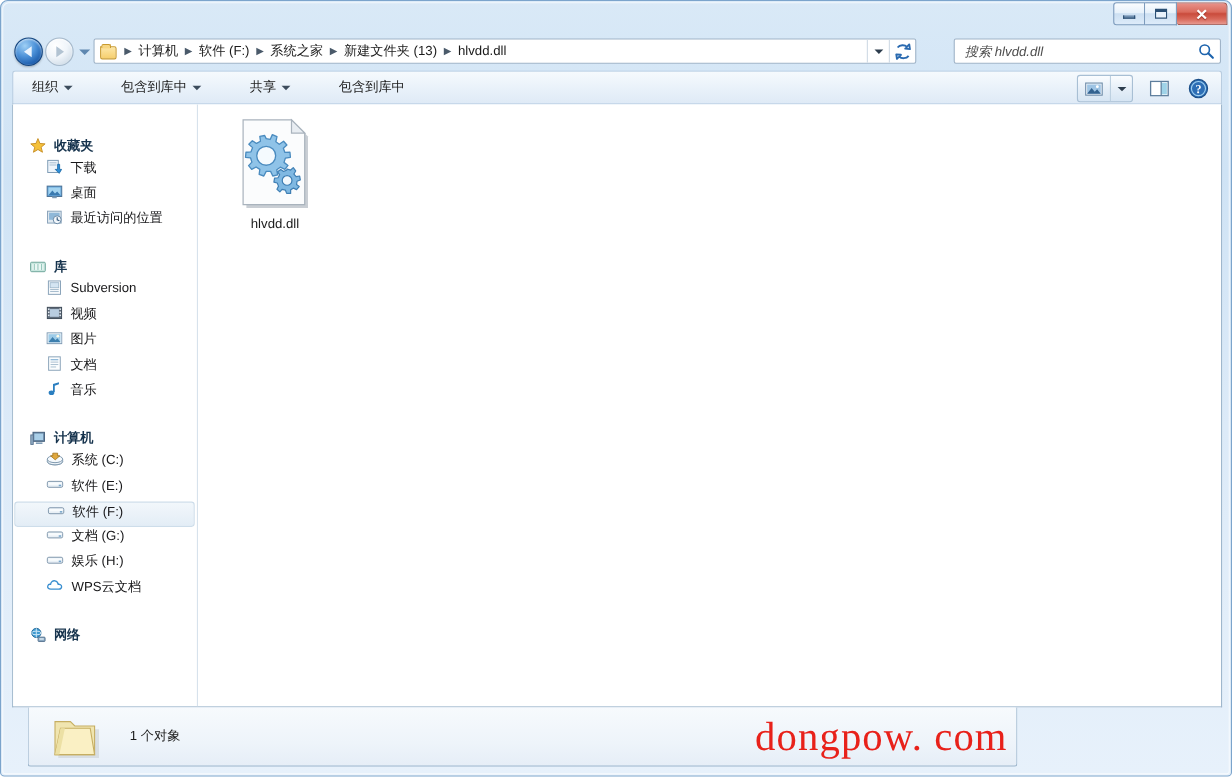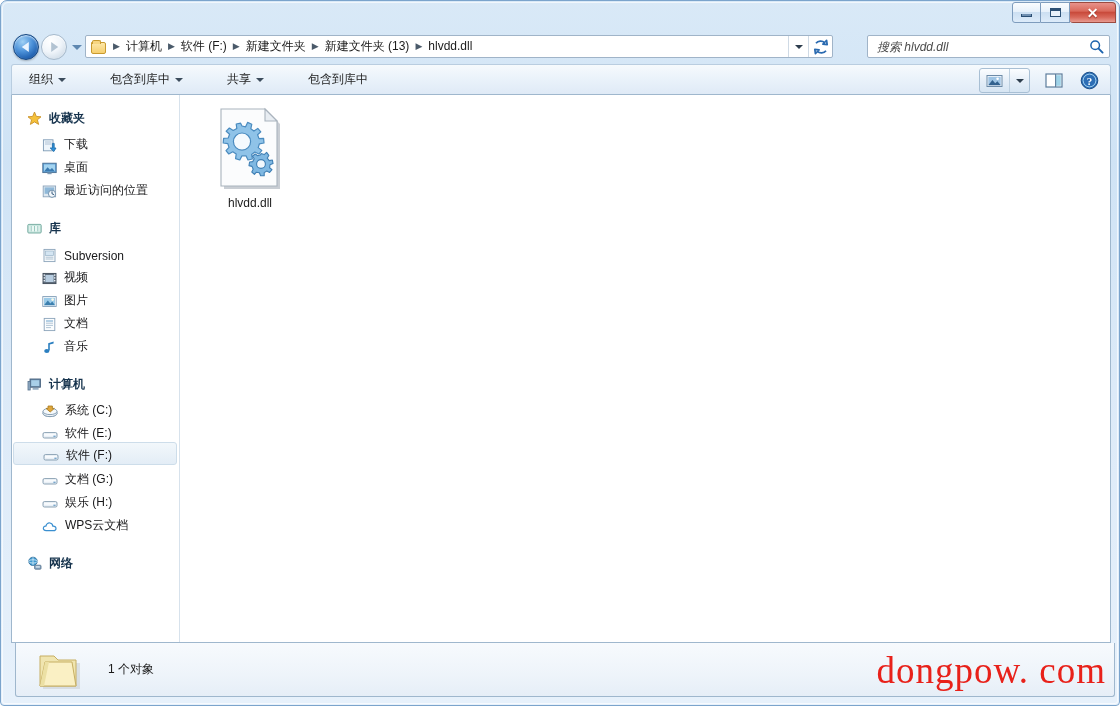--- a/index.html
+++ b/index.html
@@ -306,37 +306,37 @@
     background: #ffffff;
     border: 1px solid #9fb7cd;
     border-top: none;
     display: flex;
   }
   #nav-pane {
     width: 168px;
     height: 100%;
     background: #ffffff;
     border-right: 1px solid #d7e2ec;
-    padding-top: 12px;
+    padding-top: 26px;
     overflow: hidden;
     position: relative;
   }
   .nav-group-hdr {
     display: flex;
     align-items: center;
     gap: 7px;
     height: 23px;
     padding-left: 15px;
     font-size: 12px;
     color: #16334d;
     font-weight: bold;
   }
   .nav-item {
     display: flex;
-    align-items: flex-end;
+    align-items: flex-start;
     gap: 7px;
     height: 23px;
     padding-left: 30px;
     font-size: 12px;
     color: #18181a;
     position: relative;
   }
   .nav-item.selected {
     background: linear-gradient(to bottom, #f2f7fb 0%, #e3edf6 100%);
     border: 1px solid #cdddea;
@@ -365,22 +365,22 @@
   #file-label {
     margin-top: 6px;
     font-size: 12px;
     color: #1c1c1c;
     text-align: center;
   }
 
   
   #statusbar {
     position: absolute;
-    left: 14px; top: 642px;
-    width: 1100px; height: 54px;
+    left: 24px; top: 642px;
+    width: 900px; height: 54px;
     background: linear-gradient(to bottom, #f7fafd 0%, #eef4fa 60%, #e6eef7 100%);
     border: 1px solid #9fb7cd;
     border-top: none;
     border-radius: 0 0 3px 3px;
     display: flex;
     align-items: center;
   }
   #status-folder-icon {
     margin-left: 20px;
     margin-top: 4px;
@@ -436,21 +436,21 @@
     <div id="addr-box">
       <div id="crumb-folder-icon">
         <div class="fldr"></div>
       </div>
       <div id="addr-crumbs">
         <span class="csep">▶</span>
         <span class="crumb">计算机</span>
         <span class="csep">▶</span>
         <span class="crumb">软件 (F:)</span>
         <span class="csep">▶</span>
-        <span class="crumb">新建文件夹</span>
+        <span class="crumb">系统之家</span>
         <span class="csep">▶</span>
         <span class="crumb">新建文件夹 (13)</span>
         <span class="csep">▶</span>
         <span class="crumb">hlvdd.dll</span>
       </div>
       <div id="addr-dropdown">
         <div class="caret-dn"></div>
       </div>
       <div id="addr-refresh">
         <svg width="16" height="16" viewBox="0 0 16 16">

